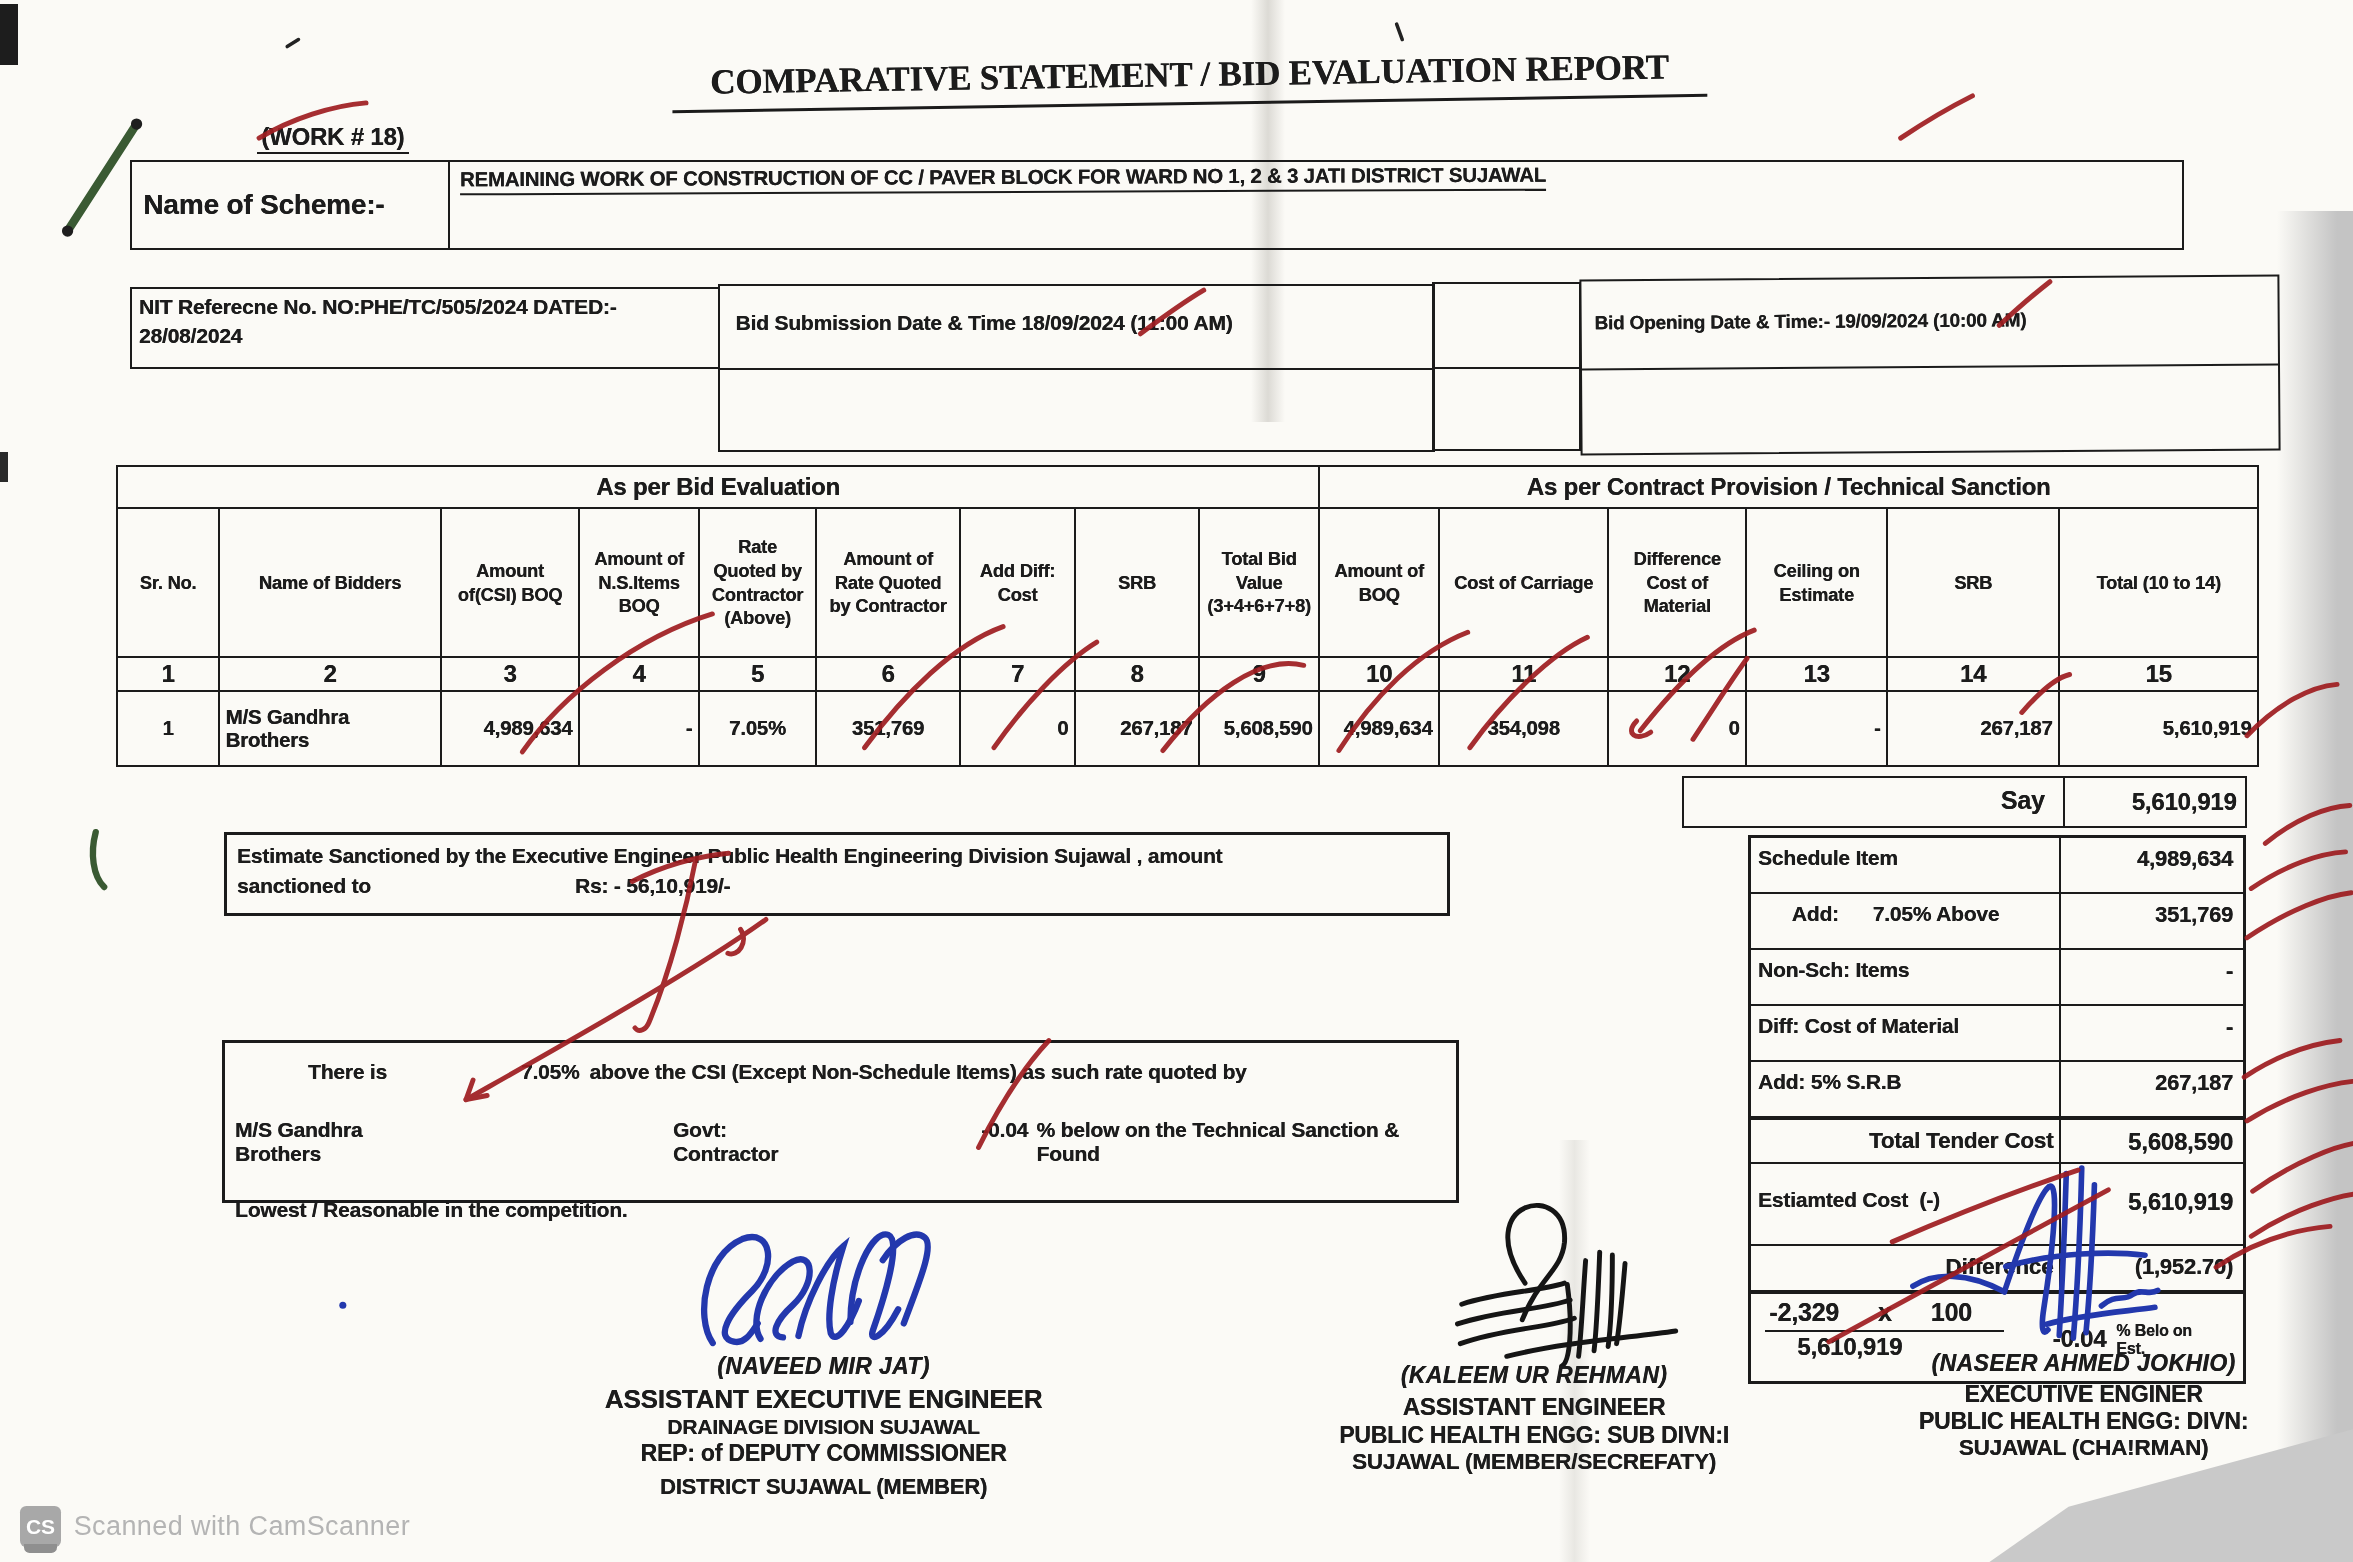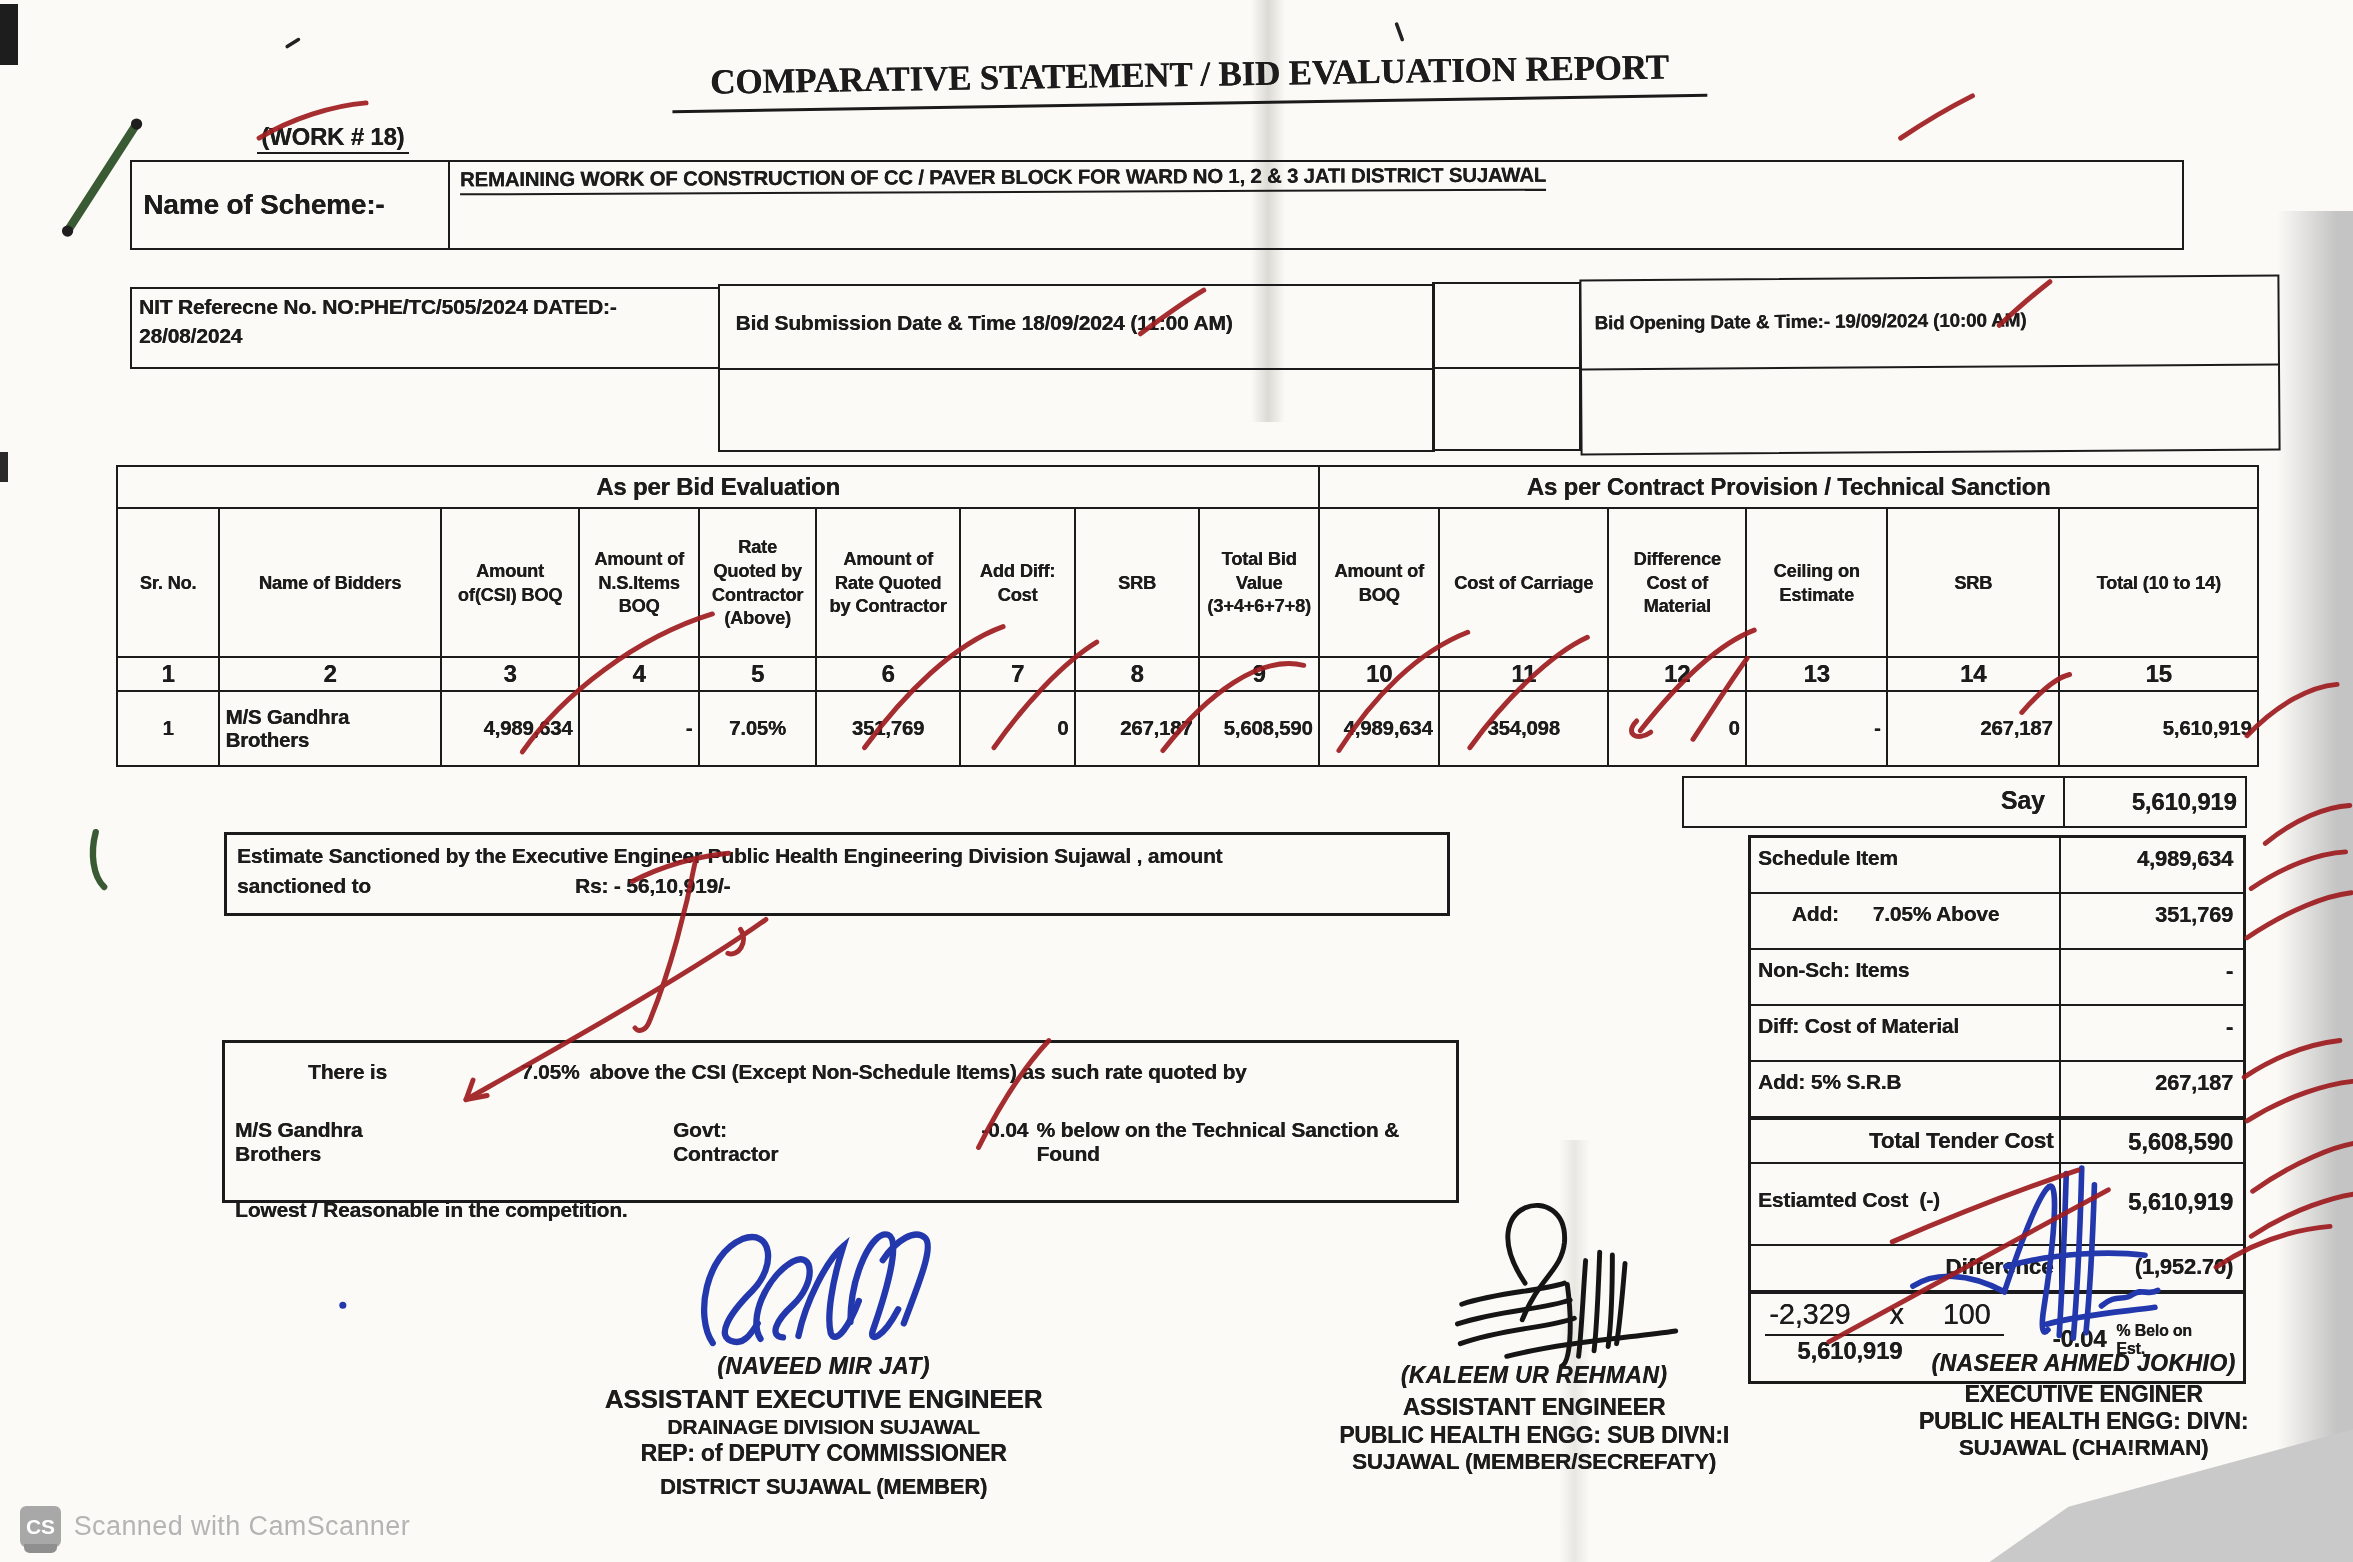--- a/index.html
+++ b/index.html
@@ -49,21 +49,21 @@
   .srow{display:flex;border-bottom:2.1px solid #1b1b1b;box-sizing:border-box;}
   .srow:last-child{border-bottom:none;}
   .srow .sl{flex:1;font-size:21px;font-weight:700;padding:8.4px 5.6px 5.6px 7px;white-space:pre-wrap;box-sizing:border-box;}
   .srow .sv{width:184px;border-left:2.1px solid #1b1b1b;font-size:22px;font-weight:700;text-align:right;
             padding:8.4px 10px 5.6px 2.8px;box-sizing:border-box;}
   .srow.h64{height:56px;} .srow.h68{height:46px;} .srow.h92{height:82px;} .srow.h92 .sl{padding-top:24px;} .srow.h92 .sv{padding-top:24px;font-size:24px;}
   .srow.hb .sl{text-align:right;font-size:22.5px;} 
   .srow.thick{border-top:2.8px solid #1b1b1b;}
   #frac-row{display:flex;height:87px;border-top:2.8px solid #1b1b1b;}
   #frac-left{width:296px;padding:4.2px 0 0 18.3px;box-sizing:border-box;}
-  #frac-top{display:flex;gap:39px;font-size:29px;font-weight:400;}
+  #frac-top{display:flex;gap:39px;font-size:25px;font-weight:700;}
   #frac-bar{border-top:2.8px solid #1b1b1b;width:239px;margin:2.8px 0 1.4px -4.2px;}
   #frac-bottom{font-size:24px;font-weight:700;padding-left:28px;}
   #frac-res{font-size:24px;font-weight:700;padding:31px 0 0 5.6px;}
   #frac-suf{font-size:16px;font-weight:700;line-height:1.15;padding:28px 0 0 10px;}
   
   #est-box{left:224px;top:832px;width:1226px;height:84px;border:3.5px solid #1b1b1b;box-sizing:border-box;
            padding:5.6px 10px;font-size:21px;font-weight:700;line-height:1.45;}
   #est-line2{display:flex;}
   #est-line2 .b{margin-left:204px;}
   #note-box{left:222px;top:1040px;width:1237px;height:163px;border:3.5px solid #1b1b1b;box-sizing:border-box;

